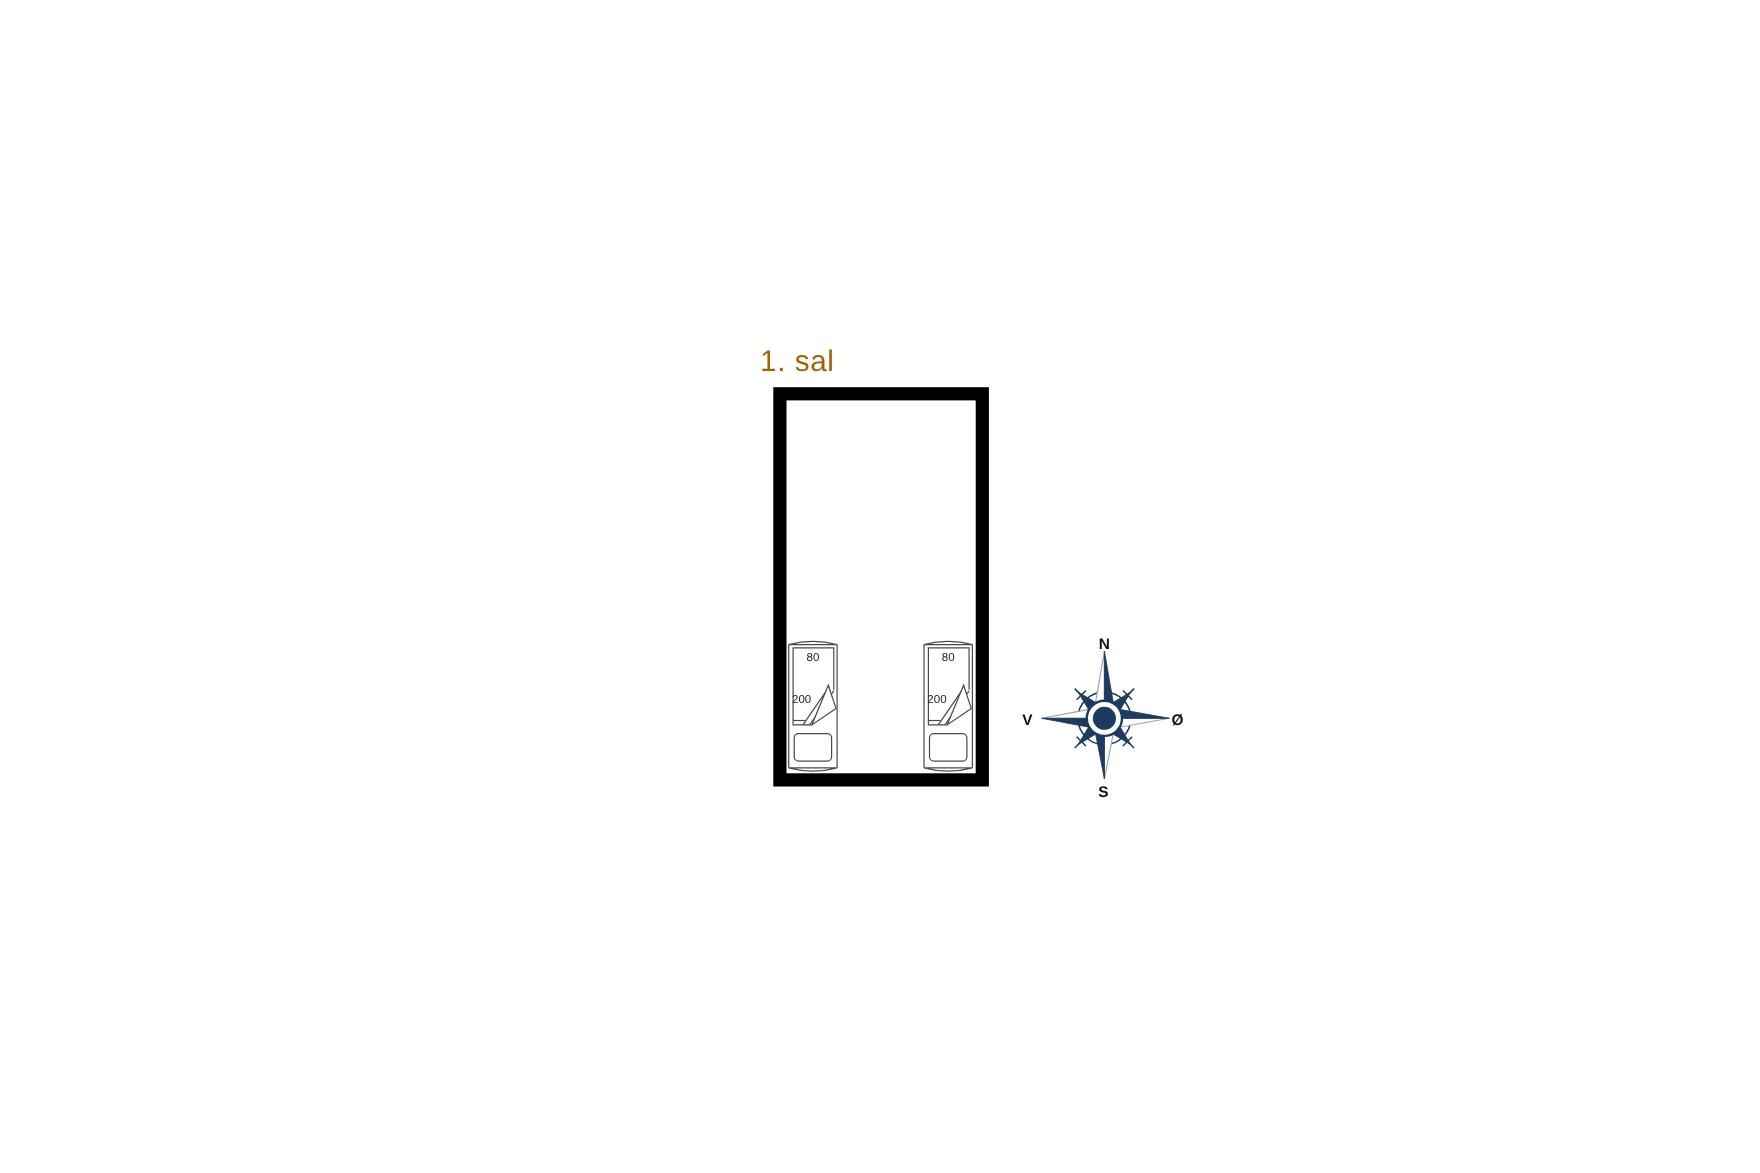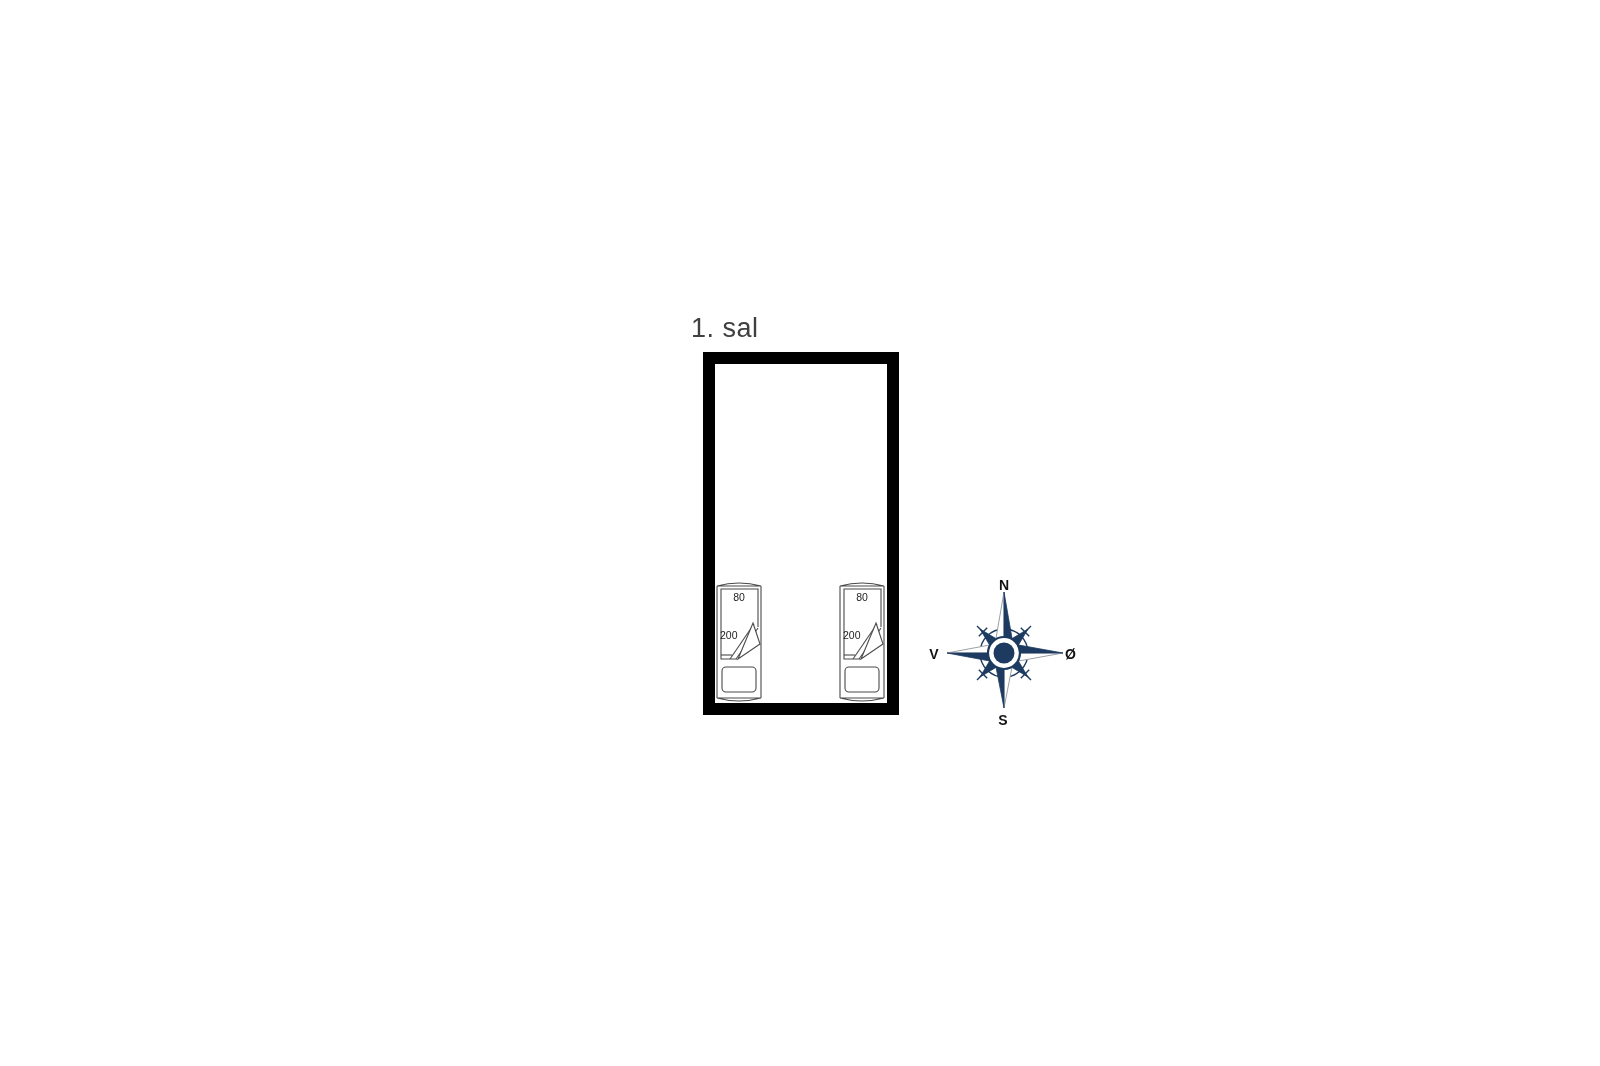--- a/index.html
+++ b/index.html
@@ -8,21 +8,21 @@
     --navy:#1d3b60;
     --lightstroke:#9aa0a6;
   }
   html,body{margin:0;padding:0;background:#ffffff;}
   .canvas{
     position:relative;width:1600px;height:1066px;background:#ffffff;
     overflow:hidden;font-family:"Liberation Sans",sans-serif;
   }
   .floor-title{
     position:absolute;left:691px;top:315px;font-size:27px;line-height:27px;
-    color:#404040;letter-spacing:0.5px;
+    color:#a16207;letter-spacing:0.5px;
   }
   .room{
     position:absolute;left:703px;top:352px;width:196px;height:363px;
     box-sizing:border-box;border:12px solid var(--wall);background:#ffffff;
   }
   .bed{position:absolute;top:581px;overflow:visible;}
   .bed path,.bed rect{fill:none;stroke:var(--line);stroke-width:1.1;}
   .bed .fold{fill:#ffffff;stroke:var(--line);stroke-width:1.1;}
   .bed text{fill:#222;font-size:10.5px;stroke:none;}
   .compass{position:absolute;left:924px;top:573px;overflow:visible;}

